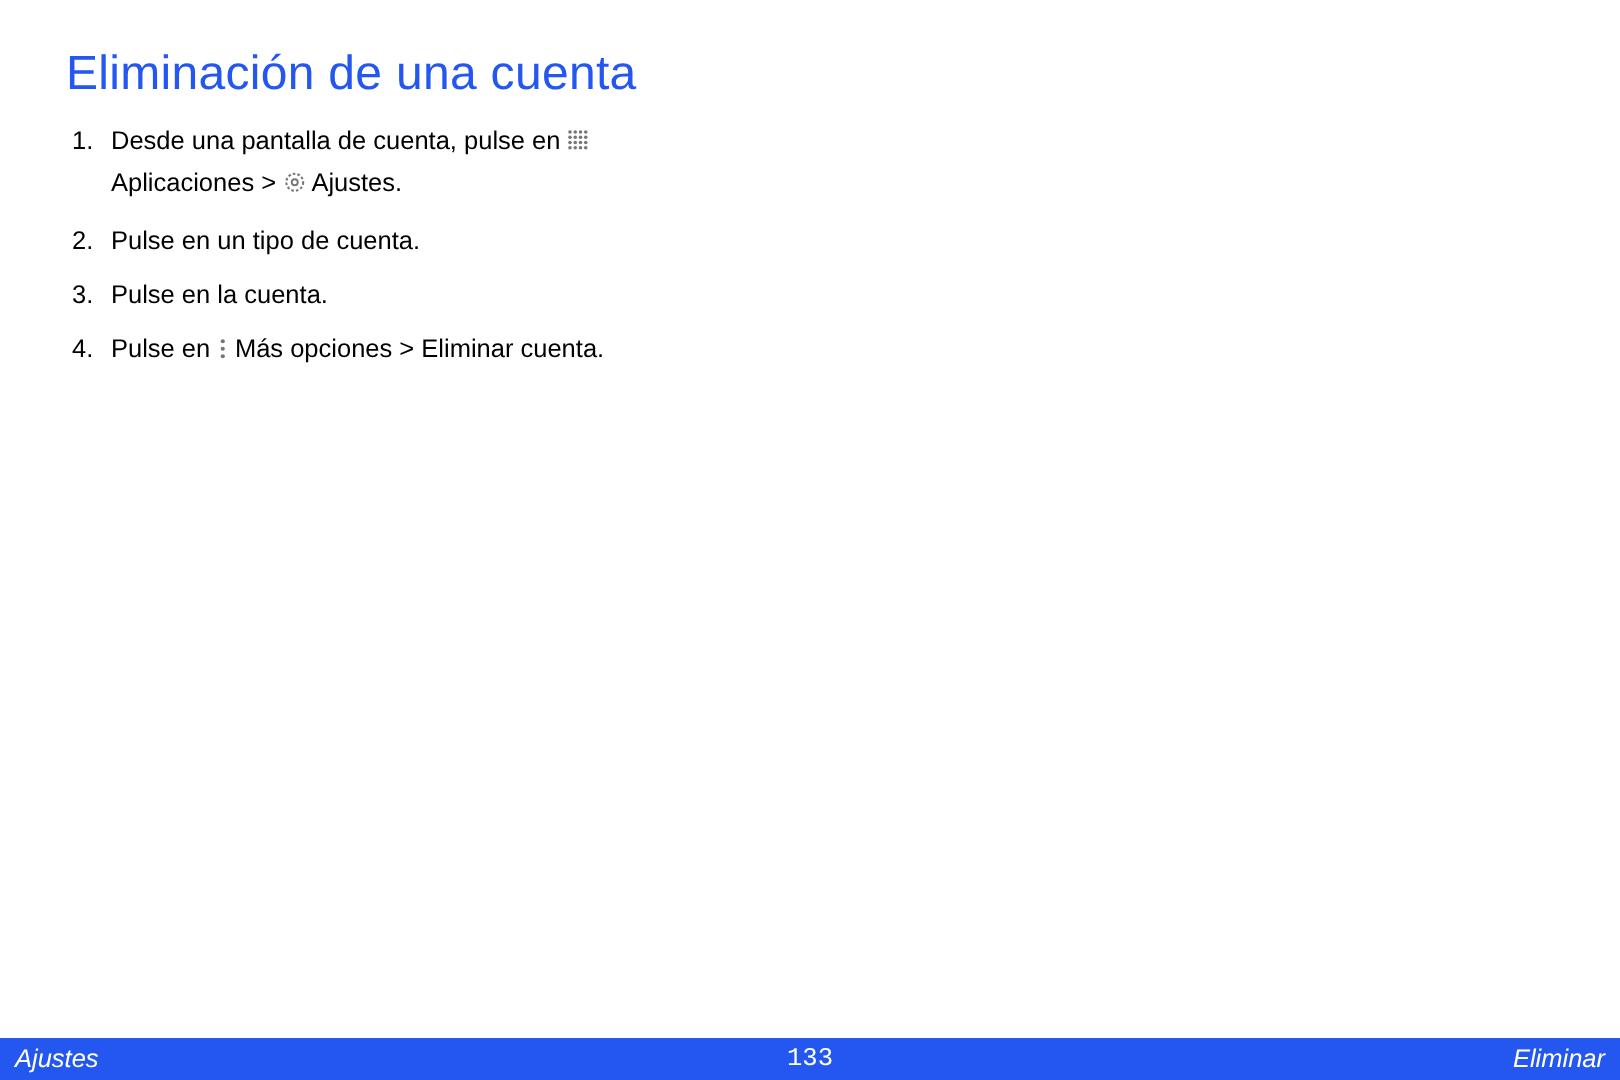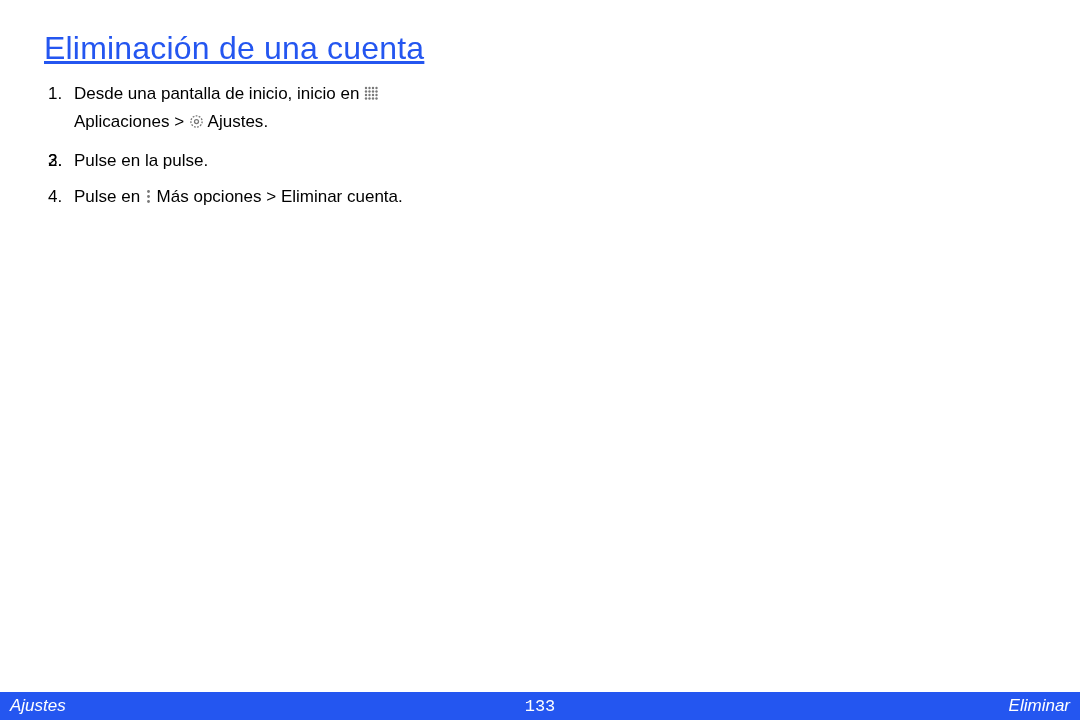--- a/index.html
+++ b/index.html
@@ -18,21 +18,20 @@
     }
     .content {
       padding: 30px 44px 0 44px;
     }
     h1.title {
       color: #2456f0;
       font-size: 32px;
       font-weight: 400;
       letter-spacing: 0.2px;
       margin-bottom: 14px;
-      text-decoration: underline;
     }
     ol.steps {
       list-style: none;
       font-size: 17px;
       color: #000;
       line-height: 1.55;
       max-width: 520px;
     }
     ol.steps > li {
       position: relative;
@@ -76,21 +75,21 @@
 </head>
 <body>
 
 <div class="page">
   <div class="content">
     <h1 class="title">Eliminación de una cuenta</h1>
     <ol class="steps">
 
       <li>
         <span class="num">1.</span>
-        <span>Desde una pantalla de inicio, inicio en </span><span class="icon"><svg width="15" height="15" viewBox="0 0 15 15">
+        <span>Desde una pantalla de cuenta, pulse en </span><span class="icon"><svg width="15" height="15" viewBox="0 0 15 15">
               <g fill="#777">
                 <circle cx="2" cy="2" r="1.2"></circle>
                 <circle cx="5.5" cy="2" r="1.2"></circle>
                 <circle cx="9" cy="2" r="1.2"></circle>
                 <circle cx="12.5" cy="2" r="1.2"></circle>
                 <circle cx="2" cy="5.5" r="1.2"></circle>
                 <circle cx="5.5" cy="5.5" r="1.2"></circle>
                 <circle cx="9" cy="5.5" r="1.2"></circle>
                 <circle cx="12.5" cy="5.5" r="1.2"></circle>
                 <circle cx="2" cy="9" r="1.2"></circle>
@@ -105,25 +104,26 @@
             </svg></span>
         <br>
         <span class="bold">Aplicaciones &gt; </span><span class="icon"><svg width="15" height="15" viewBox="0 0 24 24">
               <circle cx="12" cy="12" r="9" fill="none" stroke="#777" stroke-width="2.2" stroke-dasharray="2.8 2.2"></circle>
               <circle cx="12" cy="12" r="3.2" fill="none" stroke="#777" stroke-width="2"></circle>
             </svg></span><span class="bold"> Ajustes</span><span>.</span>
       </li>
 
       <li>
         <span class="num">2.</span>
+        <span>Pulse en un tipo de cuenta.</span>
       </li>
 
       <li>
         <span class="num">3.</span>
-        <span>Pulse en la pulse.</span>
+        <span>Pulse en la cuenta.</span>
       </li>
 
       <li>
         <span class="num">4.</span>
         <span>Pulse en </span><span class="icon"><svg width="7" height="15" viewBox="0 0 7 15">
               <g fill="#777">
                 <circle cx="3.5" cy="2.5" r="1.4"></circle>
                 <circle cx="3.5" cy="7.5" r="1.4"></circle>
                 <circle cx="3.5" cy="12.5" r="1.4"></circle>
               </g>

